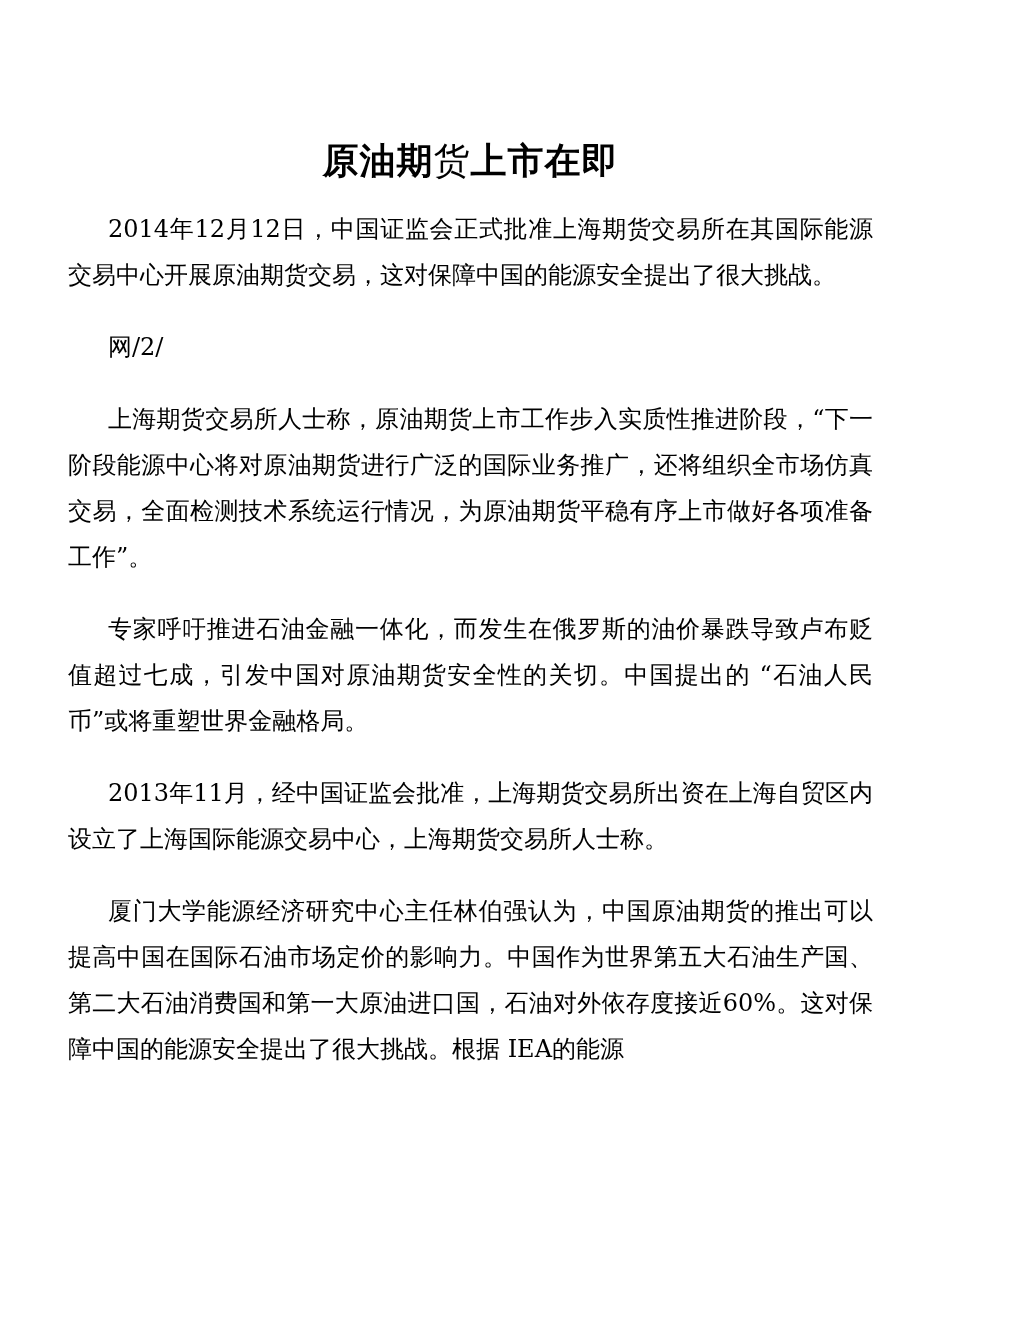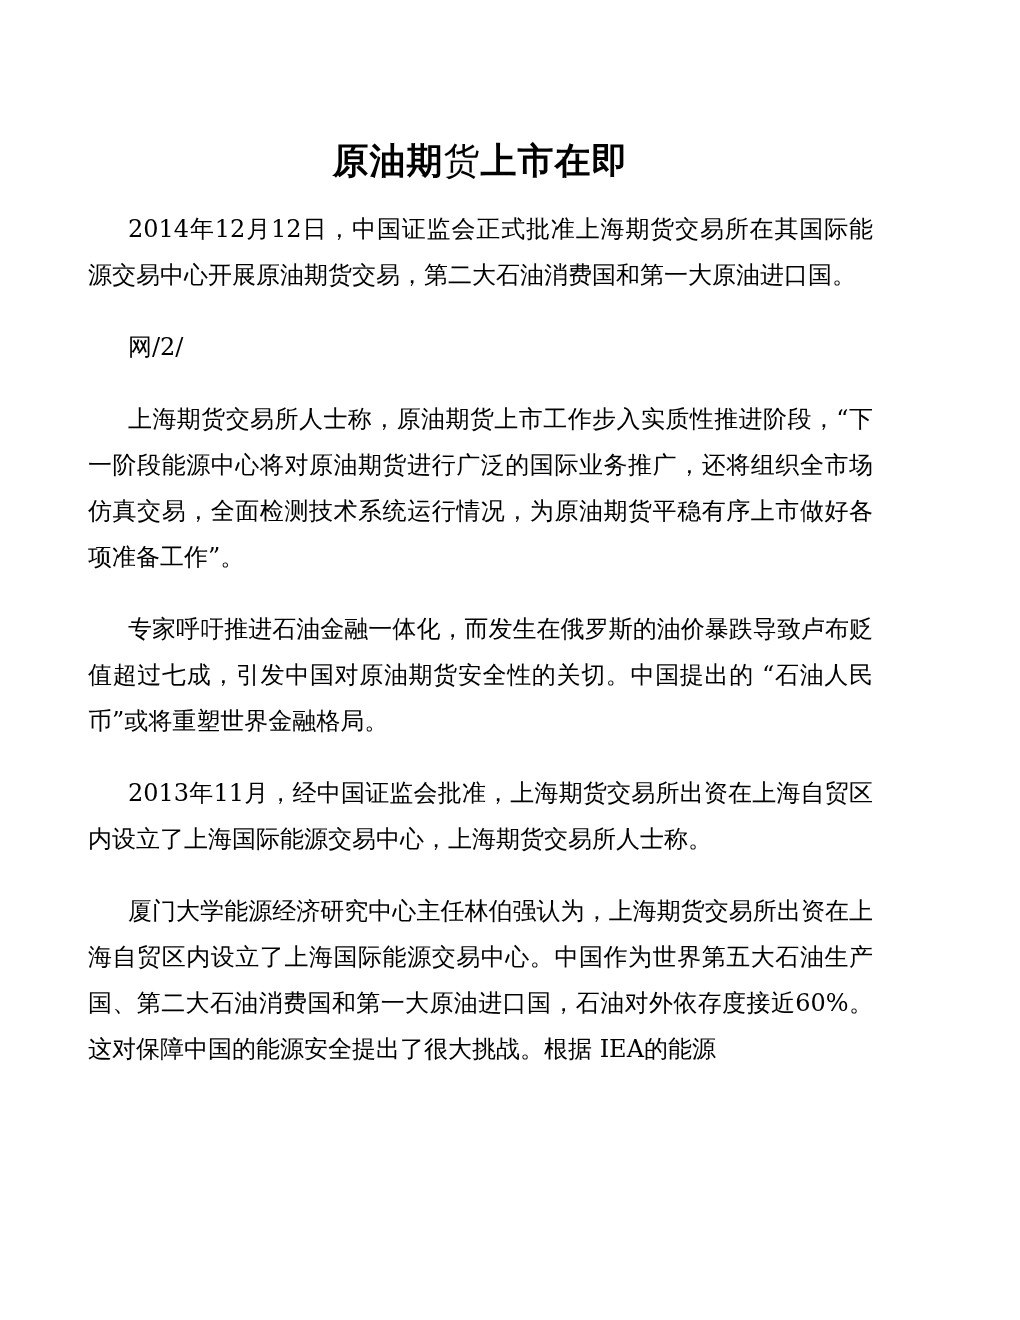--- a/index.html
+++ b/index.html
@@ -9,21 +9,21 @@
   }
   .page {
     position: relative;
     width: 1020px;
     height: 1320px;
     margin: 0 auto;
     background: #ffffff;
     color: #000000;
     overflow: hidden;
     box-sizing: border-box;
-    padding: 139px 147px 0 88px;
+    padding: 139px 147px 0 68px;
   }
   .doc-title {
     margin: 0 0 24px 0;
     text-align: center;
     font-family: "DejaVu Sans", "Liberation Sans", sans-serif;
     font-weight: bold;
     font-size: 36px;
     line-height: 1.2;
     letter-spacing: 1px;
     color: #000000;
@@ -43,26 +43,26 @@
     word-break: break-all;
   }
 </style>
 </head>
 <body>
 
 <div class="page">
 
   <h1 class="doc-title"><span>原油期</span><span class="fallback-glyph">货</span><span>上市在即</span></h1>
 
-  <p class="body-para">2014年12月12日，中国证监会正式批准上海期货交易所在其国际能源交易中心开展原油期货交易，第二大石油消费国和第一大原油进口国。</p>
+  <p class="body-para">2014年12月12日，中国证监会正式批准上海期货交易所在其国际能源交易中心开展原油期货交易，这对保障中国的能源安全提出了很大挑战。</p>
 
   <p class="body-para">网/2/</p>
 
   <p class="body-para">上海期货交易所人士称，原油期货上市工作步入实质性推进阶段，“下一阶段能源中心将对原油期货进行广泛的国际业务推广，还将组织全市场仿真交易，全面检测技术系统运行情况，为原油期货平稳有序上市做好各项准备工作”。</p>
 
   <p class="body-para">专家呼吁推进石油金融一体化，而发生在俄罗斯的油价暴跌导致卢布贬值超过七成，引发中国对原油期货安全性的关切。中国提出的 “石油人民币”或将重塑世界金融格局。</p>
 
   <p class="body-para">2013年11月，经中国证监会批准，上海期货交易所出资在上海自贸区内设立了上海国际能源交易中心，上海期货交易所人士称。</p>
 
 
-  <p class="body-para">厦门大学能源经济研究中心主任林伯强认为，上海期货交易所出资在上海自贸区内设立了上海国际能源交易中心。中国作为世界第五大石油生产国、第二大石油消费国和第一大原油进口国，石油对外依存度接近60%。这对保障中国的能源安全提出了很大挑战。根据 IEA的能源</p>
+  <p class="body-para">厦门大学能源经济研究中心主任林伯强认为，中国原油期货的推出可以提高中国在国际石油市场定价的影响力。中国作为世界第五大石油生产国、第二大石油消费国和第一大原油进口国，石油对外依存度接近60%。这对保障中国的能源安全提出了很大挑战。根据 IEA的能源</p>
 
 </div>
 
 </body></html>

